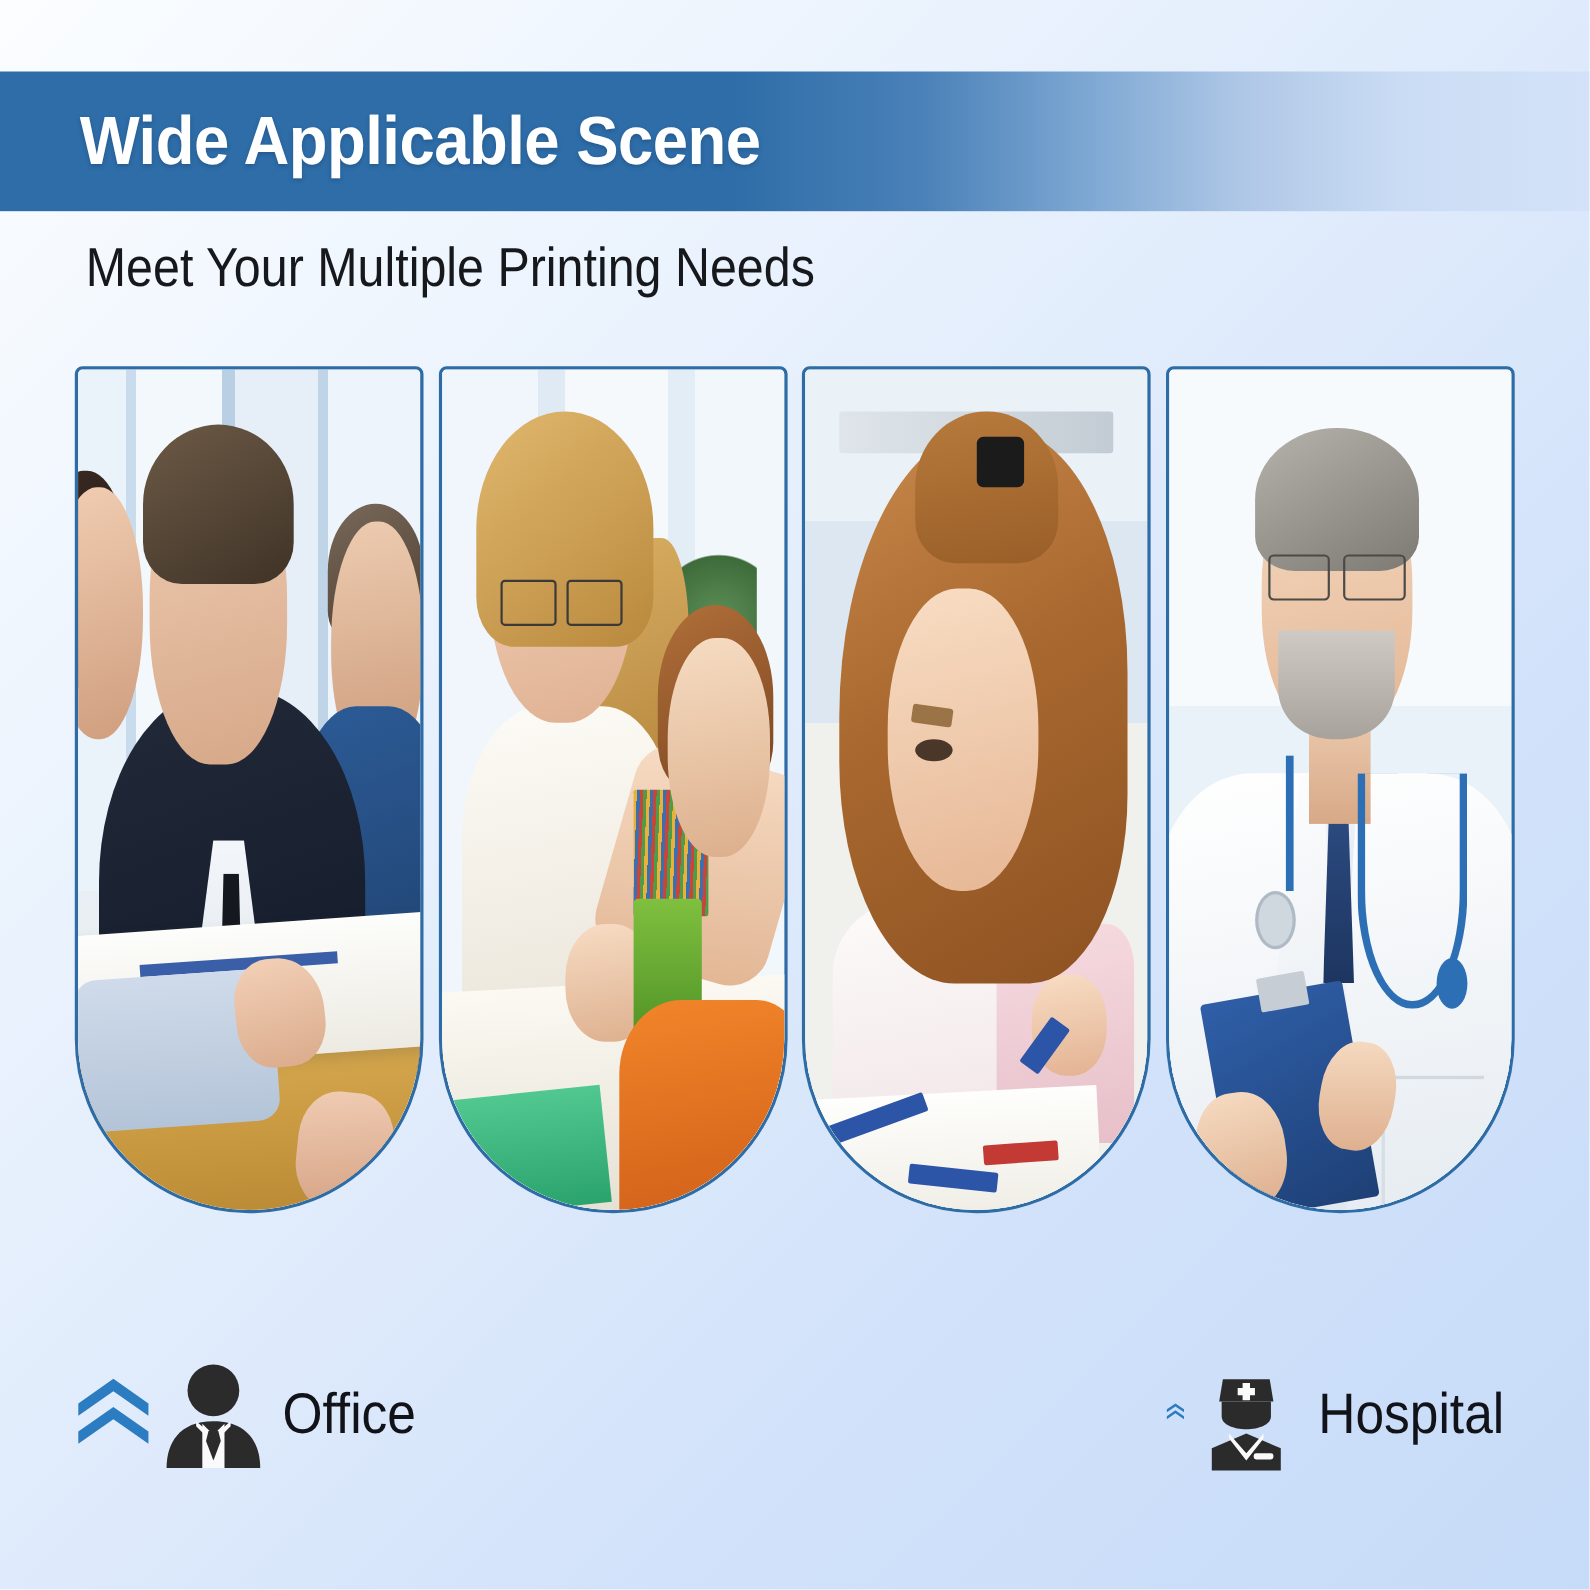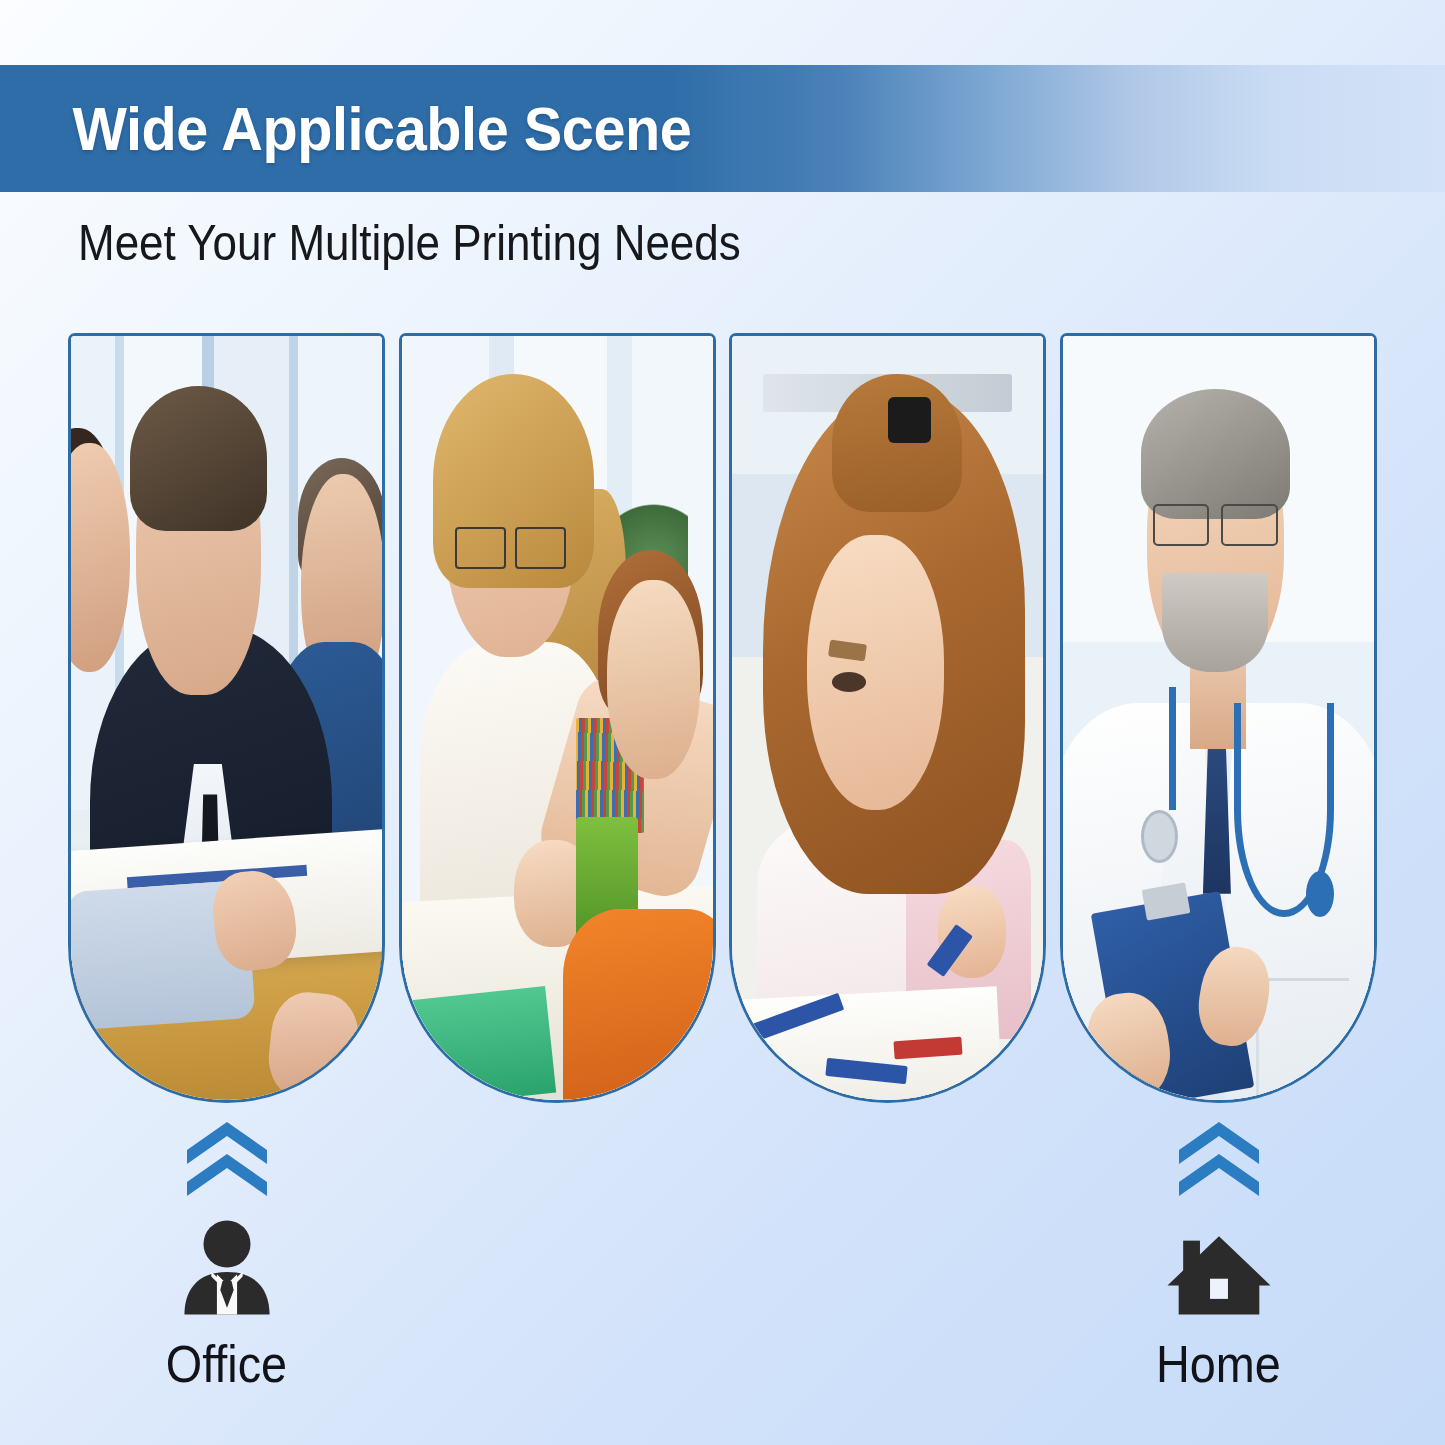--- a/index.html
+++ b/index.html
@@ -211,21 +211,21 @@
   .p4 .hand2{position:absolute;left:44%;top:80%;width:22%;height:13%;
     background:linear-gradient(170deg,#f6dbc2,#ddae8d);border-radius:45%;transform:rotate(10deg);}
   .p4 .pocket{position:absolute;left:62%;top:84%;width:30%;height:16%;
     border-top:3px solid #d0d8e0;border-left:3px solid #d6dee6;}
 
   
   .footer{
     position:absolute; left:68px; top:1120px; width:1309px; height:325px;
     display:flex; justify-content:space-between;
   }
-  .foot-col{ width:317px; display:flex; flex-direction:column; align-items:center; }
+  .foot-col{ width:317px; display:flex; flex-direction:row; align-items:center; }
   .chev{ width:88px; height:78px; }
   .cat-icon{ height:116px; margin-top:14px; display:flex; align-items:flex-end; justify-content:center;}
   .cat-label{
     font-size:52px; color:#111318; margin-top:6px; white-space:nowrap;
     transform:scaleX(.9);
   }
 </style>
 </head>
 <body>
 
@@ -342,28 +342,31 @@
         <path d="M50 50 C22 50 12 68 12 88 L88 88 C88 68 78 50 50 50 Z" fill="#2b2b2b"></path>
         <path d="M36 50 L50 62 L64 50 L64 54 L50 68 L36 54 Z" fill="#fafafa"></path>
         <path d="M41 52 L50 61 L59 52 L59 88 L41 88 Z" fill="#fafafa"></path>
         <path d="M46 58 L54 58 L56 66 L50 82 L44 66 Z" fill="#2b2b2b"></path>
       </svg>
     </div>
     <div class="cat-label">Office</div>
   </div>
 
 
+
   <div class="foot-col">
     <svg class="chev" viewBox="0 0 88 78">
       <path d="M44 2 L84 30 L84 44 L44 16 L4 44 L4 30 Z" fill="#2b7cc0"></path>
       <path d="M44 34 L84 62 L84 76 L44 48 L4 76 L4 62 Z" fill="#2b7cc0"></path>
     </svg>
     <div class="cat-icon">
       <svg width="112" height="112" viewBox="0 0 100 100">
-        <rect x="18" y="22" width="15" height="30" fill="#2b2b2b"></rect>
-        <path d="M50 18 L96 62 L86 62 L86 88 L14 88 L14 62 L4 62 Z" fill="#2b2b2b"></path>
-        <rect x="42" y="56" width="16" height="18" fill="#eef3fb"></rect>
+        <path d="M30 34 L70 34 L70 46 C70 60 30 60 30 46 Z" fill="#2b2b2b"></path>
+        <path d="M31 16 L69 16 L72 34 L28 34 Z" fill="#2b2b2b"></path>
+        <path d="M47 19 L53 19 L53 23 L57 23 L57 29 L53 29 L53 33 L47 33 L47 29 L43 29 L43 23 L47 23 Z" fill="#fafafa"></path>
+        <path d="M50 60 L22 72 L22 90 L78 90 L78 72 Z" fill="#2b2b2b"></path>
+        <path d="M36 60 L50 76 L64 60 L64 64 L50 82 L36 64 Z" fill="#fafafa"></path>
+        <rect x="56" y="76" width="16" height="5" rx="2" fill="#fafafa"></rect>
       </svg>
     </div>
-    <div class="cat-label">Home</div>
-  </div>
-
+    <div class="cat-label">Hospital</div>
+  </div>
 </div>
 
 </body></html>

